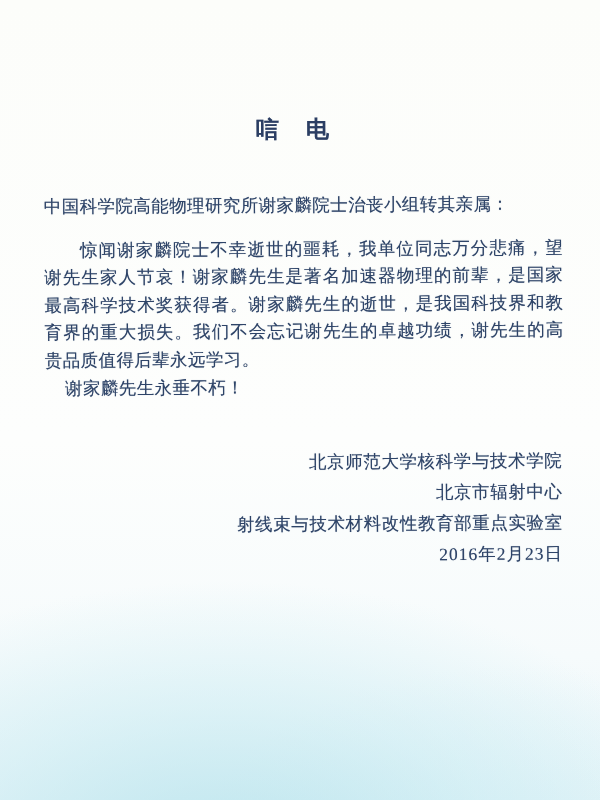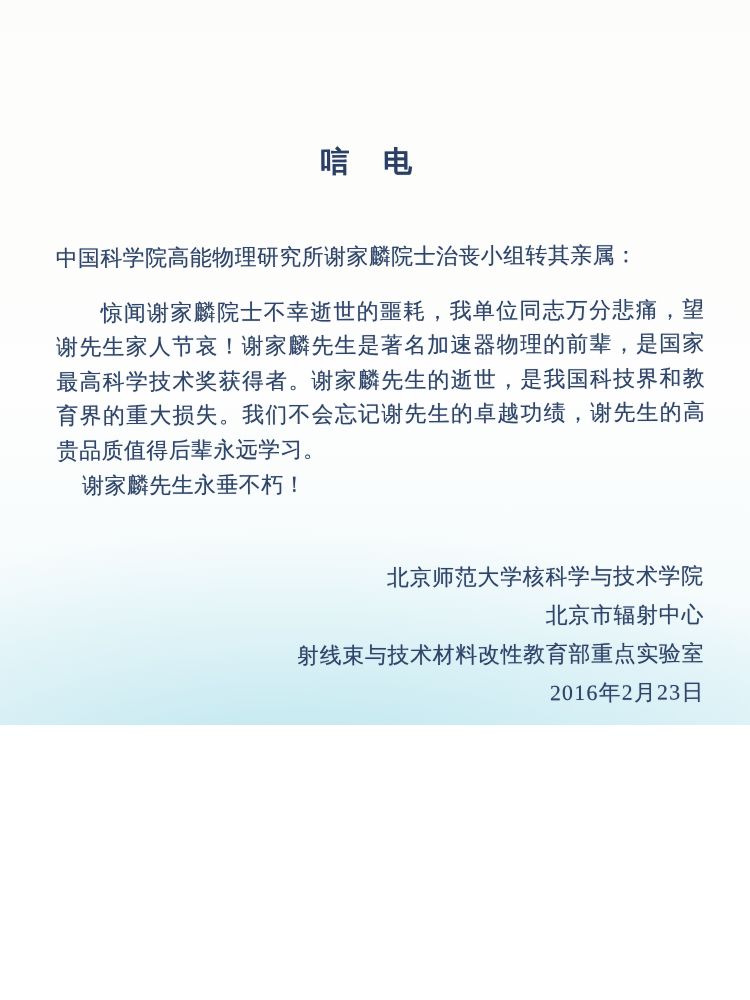--- a/index.html
+++ b/index.html
@@ -3,21 +3,21 @@
 <meta charset="utf-8">
 <style>
   html, body {
     margin: 0;
     padding: 0;
     background: #ffffff;
   }
   .page {
     position: relative;
     width: 600px;
-    height: 580px;
+    height: 800px;
     overflow: hidden;
     font-family: "Liberation Serif", "DejaVu Serif", serif;
     color: #2e4468;
     background:
       radial-gradient(120% 52% at 38% 108%, rgba(168,222,233,0.70) 0%, rgba(190,232,240,0.42) 38%, rgba(255,255,255,0) 68%),
       radial-gradient(90% 35% at 88% 104%, rgba(214,241,247,0.45) 0%, rgba(255,255,255,0) 60%),
       linear-gradient(180deg, #fcfdfa 0%, #fdfefd 55%, #f6fbfc 82%, #ecf6f9 100%);
   }
   .sheet {
     position: absolute;

